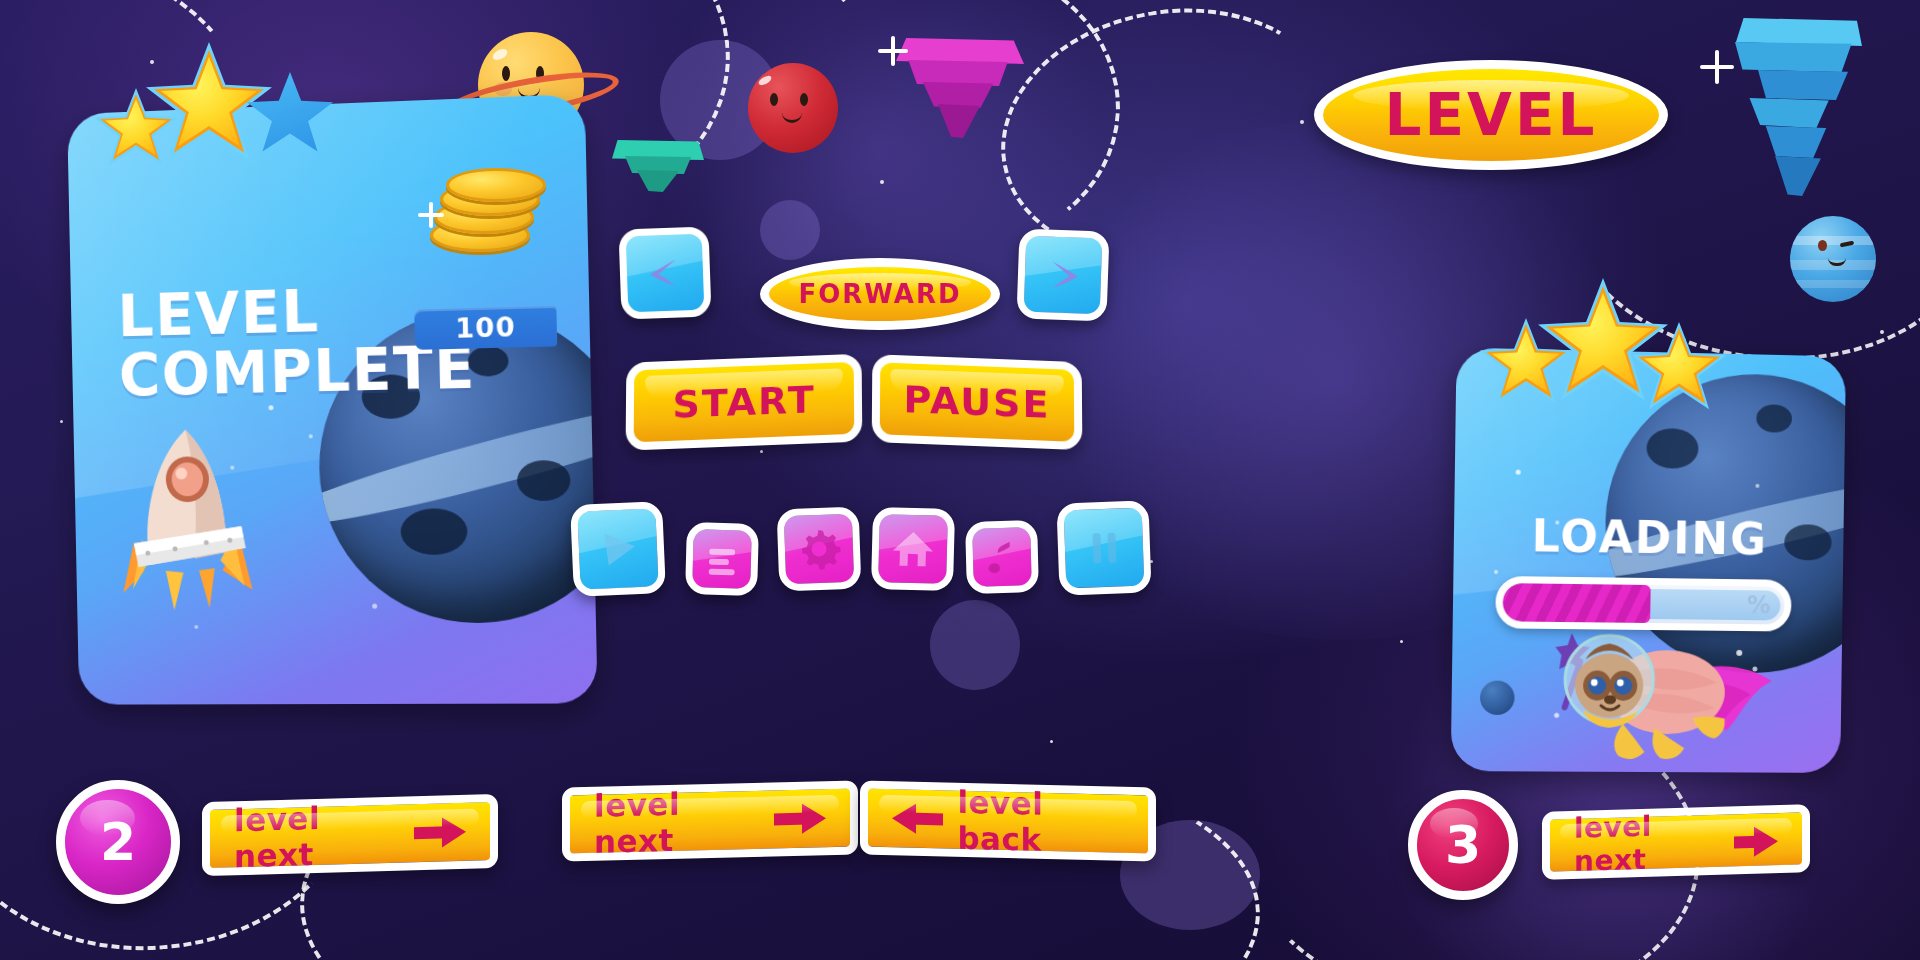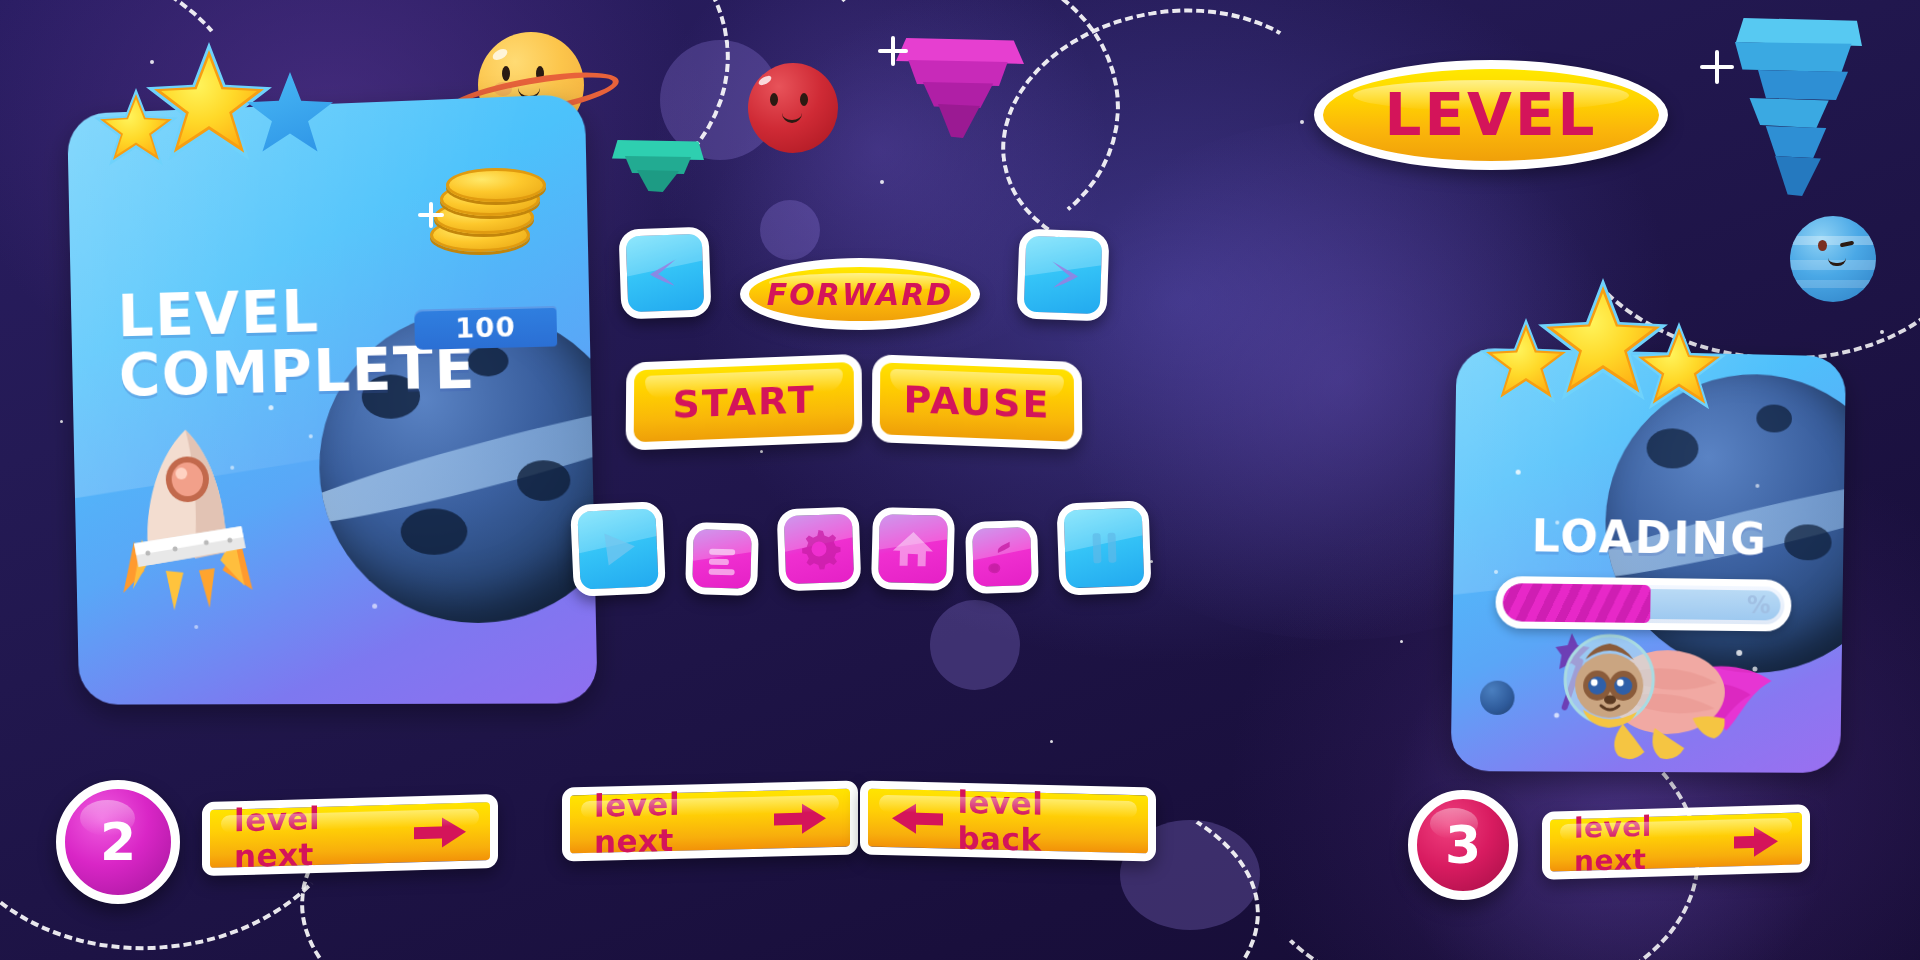--- a/index.html
+++ b/index.html
@@ -419,21 +419,21 @@
 
     <div class="star-blue" style="left:155px;top:30px;width:86px;height:82px;"></div>
   </div>
 
   <div class="sq blue" style="left:620px;top:228px;width:90px;height:90px;transform:rotate(-2deg);">
     <svg class="glyph" width="46" height="46" viewBox="0 0 46 46">
       <path d="M34 10 C18 18 12 22 8 24 C14 28 24 33 32 36 C26 30 20 26 16 24 C22 20 29 14 34 10 Z" fill="#9a7fe0" opacity="0.85"></path>
     </svg>
   </div>
 
-  <div class="gold-oval" style="left:740px;top:258px;width:240px;height:72px;font-size:30px;font-style:italic;">
+  <div class="gold-oval" style="left:760px;top:258px;width:240px;height:72px;font-size:26px;">
     <span style="position:relative;z-index:3;">FORWARD</span>
   </div>
 
   <div class="sq blue" style="left:1018px;top:230px;width:90px;height:90px;transform:rotate(2deg);">
     <svg class="glyph" width="46" height="46" viewBox="0 0 46 46">
       <path d="M12 10 C28 18 34 22 38 24 C32 28 22 33 14 36 C20 30 26 26 30 24 C24 20 17 14 12 10 Z" fill="#9a7fe0" opacity="0.85"></path>
     </svg>
   </div>
 
   <div class="gold-rect skew-l" style="left:626px;top:358px;width:236px;height:88px;font-size:38px;">

